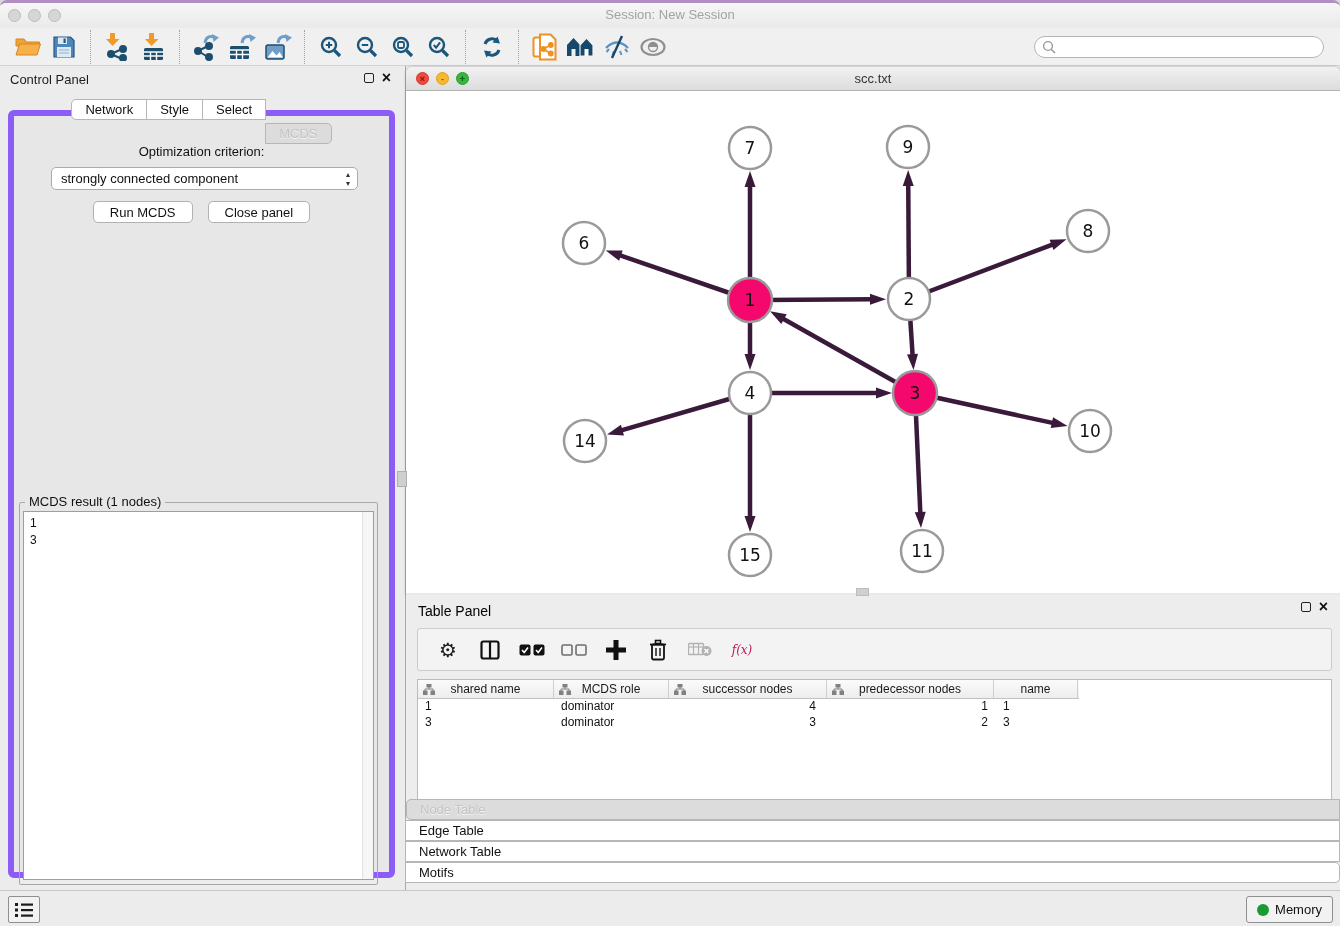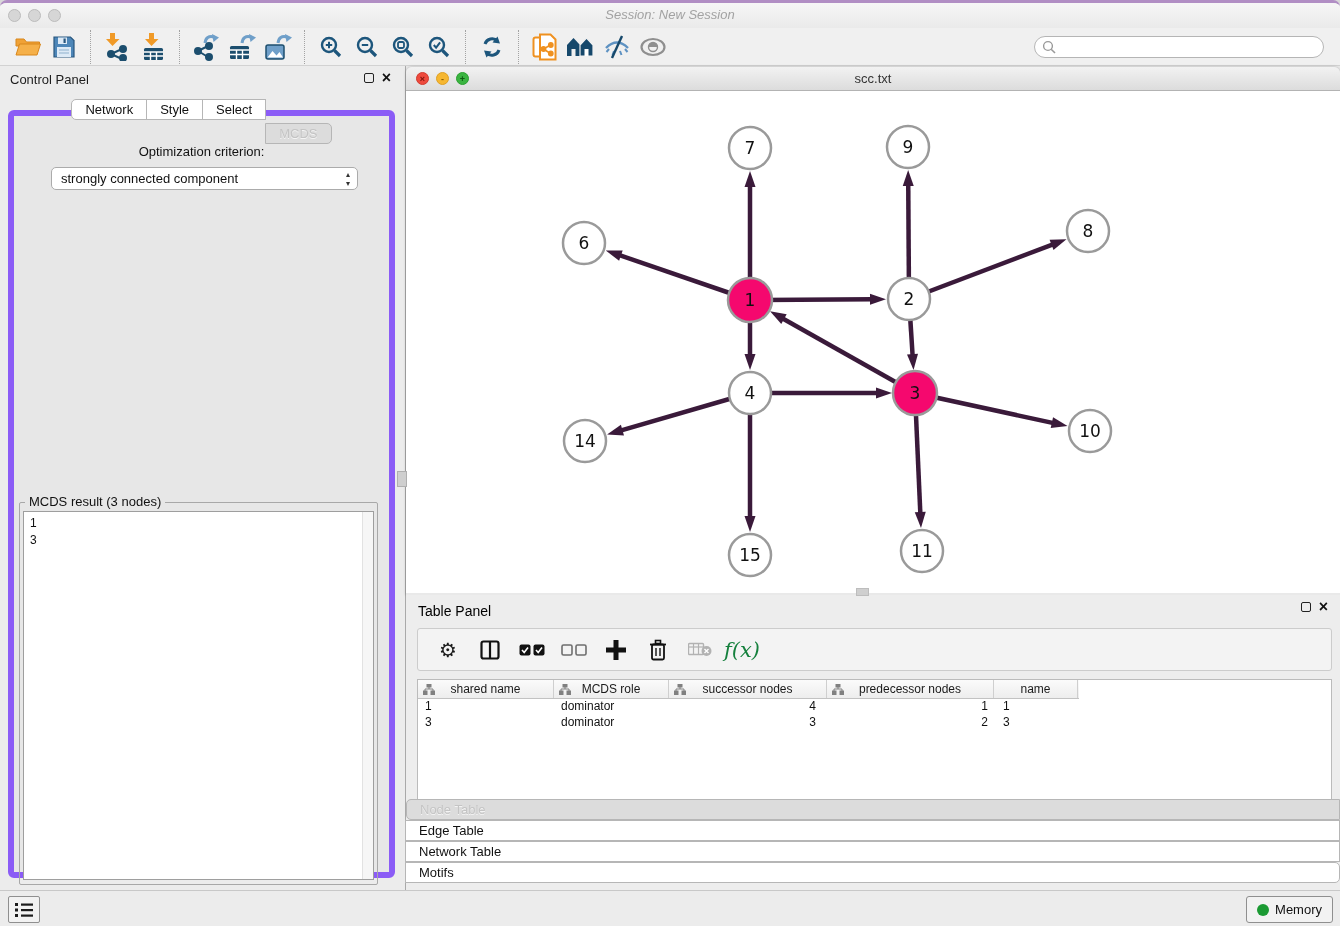--- a/index.html
+++ b/index.html
@@ -3,21 +3,21 @@
 <meta charset="utf-8">
 <style>
   * { margin:0; padding:0; box-sizing:border-box; }
   html,body { background:#d8d8d8; }
   body { font-family:"Liberation Sans", sans-serif; }
   #root { position:relative; width:1340px; height:926px; background:#e9e9e9;
           border-top:3px solid #b18ec4; border-radius:7px 7px 0 0; overflow:hidden; }
 
   
   .titlebar { position:absolute; top:0; left:0; right:0; height:25px;
-              background:linear-gradient(#f6f6f6,#eaeaea);font-style:italic; }
+              background:linear-gradient(#f6f6f6,#eaeaea); }
   .traffic { position:absolute; top:6px; left:8px; display:flex; gap:7px; }
   .tl { width:13px; height:13px; border-radius:50%; background:#d6d6d6; border:1px solid #bcbcbc; }
   .titlebar .title { position:absolute; top:4px; left:0; right:0; text-align:center;
                      font-size:13px; color:#a2a2a2; }
 
   
   .main-toolbar { position:absolute; top:25px; left:0; right:0; height:38px; background:#f0f0f0;
                   border-bottom:1px solid #d2d2d2; display:flex; align-items:center; padding:0 10px; }
   .tbtn { width:36px; height:34px; display:flex; align-items:center; justify-content:center; }
   .tsep { width:1px; height:34px; border-left:1px dotted #a3a3a3; margin:0 8px; }
@@ -76,21 +76,21 @@
   .ntl.green { background:#3ab440; border:1px solid #2aa030; color:#0d5c12; }
   .canvas { position:relative; width:934px; height:502px; background:#fff; }
 
   
   .table-panel { position:absolute; left:406px; top:592px; right:0; bottom:36px; background:#ededed; }
   .tp-head { position:absolute; top:8px; left:12px; font-size:14px; color:#000000; }
   .tp-toolbar { position:absolute; top:33px; left:11px; right:8px; height:43px; background:#f3f3f3;
                 border:1px solid #cccccc; border-radius:3px; display:flex; align-items:center; padding-left:15px; gap:12px; }
   .tpbtn { width:30px; height:32px; display:flex; align-items:center; justify-content:center; }
   .gear { font-size:20px; color:#1a1a1a; font-family:"DejaVu Sans",sans-serif; }
-  .fx { font-family:"DejaVu Serif",serif; font-style:italic; font-size:21px; color:#15803d; }
+  .fx { font-family:"DejaVu Serif",serif; font-style:italic; font-size:12px; color:#be185d; }
   .ntable { position:absolute; top:84px; left:11px; right:8px; height:176px; background:#fff; border:1px solid #bbb; }
   .thead { display:flex; height:19px; background:linear-gradient(#fbfbfb,#ededed); border-bottom:1px solid #c2c2c2; width:661px; }
   .th { position:relative; border-right:1px solid #cfcfcf; font-size:12px; color:#1a1a1a;
         display:flex; align-items:center; justify-content:center; }
   .th svg { position:absolute; left:5px; top:4px; }
   .trow { display:flex; height:16px; font-size:12px; color:#111; }
   .td { overflow:hidden; white-space:nowrap; }
   .c0 { width:136px; } .c1 { width:115px; } .c2 { width:158px; } .c3 { width:167px; } .c4 { width:84px; }
   .td.c0 { padding-left:7px; } .td.c1 { padding-left:7px; }
   .td.c2 { text-align:right; padding-right:11px; } .td.c3 { text-align:right; padding-right:6px; }
@@ -291,22 +291,26 @@
       <div class="tab">Style</div>
       <div class="tab">Select</div>
       <div class="tab active">MCDS</div>
     </div>
     <div class="cp-content">
       <div class="opt-label">Optimization criterion:</div>
       <div class="dropdown">
         <span>strongly connected component</span>
         <span class="dd-arrows">▴<br>▾</span>
       </div>
+      <div class="btnrow">
+        <button class="pbtn">Run MCDS</button>
+        <button class="pbtn">Close panel</button>
+      </div>
       <div class="groupbox">
-        <div class="gb-legend">MCDS result (3 nodes)</div>
+        <div class="gb-legend">MCDS result (1 nodes)</div>
         <div class="gb-inner">
           <div class="pad">
             <div class="resline">1</div>
             <div class="resline">3</div>
           </div>
           <div class="gb-scroll"></div>
         </div>
       </div>
     </div>
   </div>

